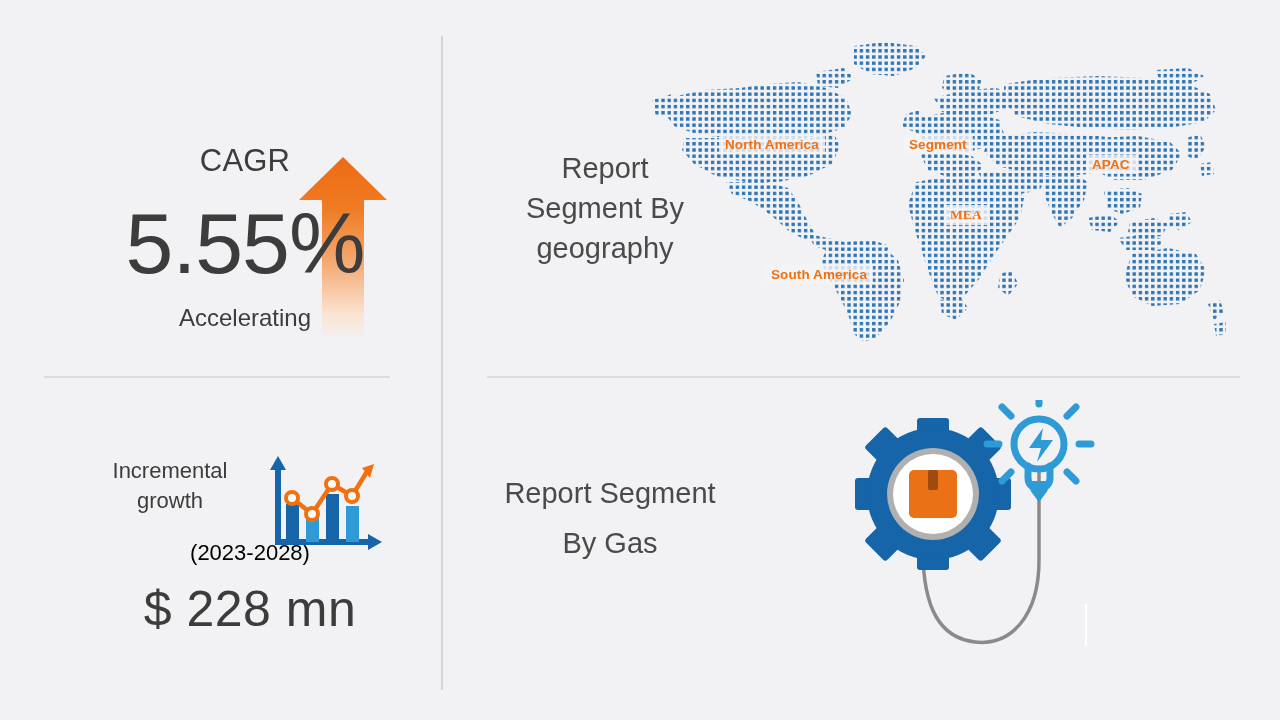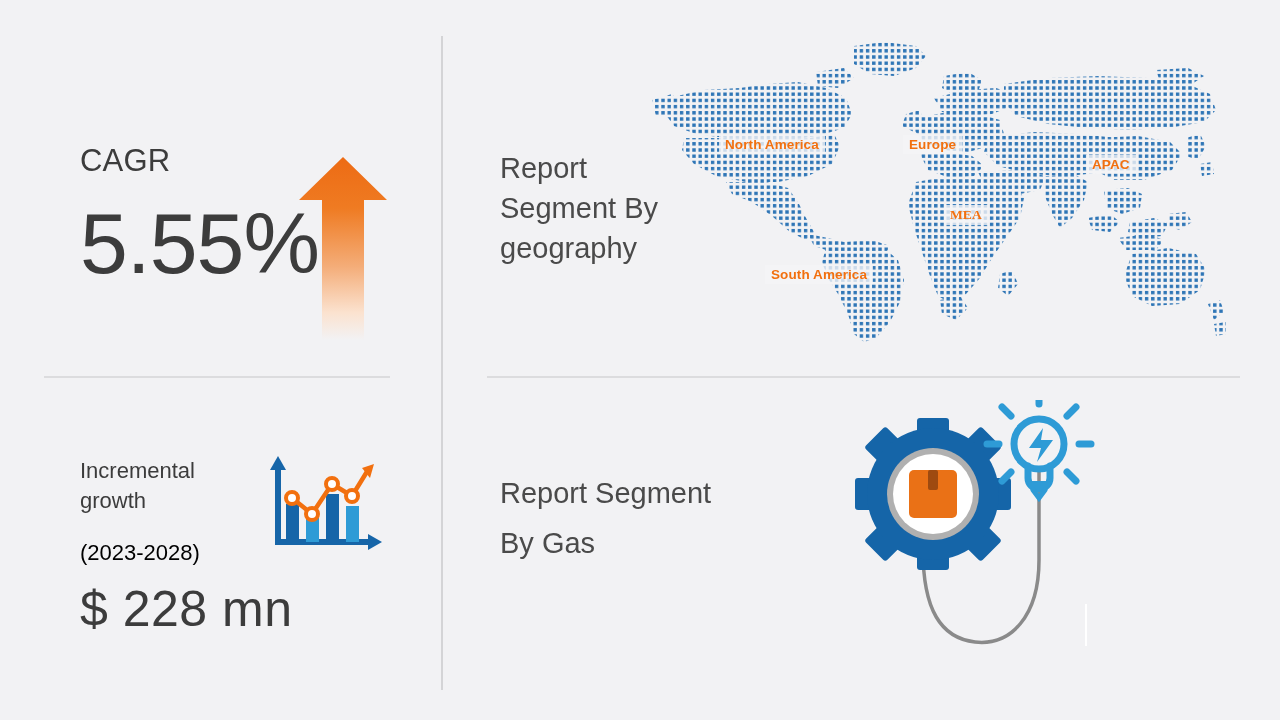--- a/index.html
+++ b/index.html
@@ -14,20 +14,21 @@
     overflow: hidden;
     position: relative;
     color: #3c3c3c;
   }
 
   .slide {
     position: absolute;
     inset: 0;
     width: 1280px;
     height: 720px;
+    text-align: center;
   }
 
   
   .v-divider {
     position: absolute;
     left: 441px;
     top: 36px;
     width: 2px;
     height: 654px;
     background: #d4d4d6;
@@ -208,20 +209,21 @@
           <stop offset="60%" stop-color="#f4ad79"></stop>
           <stop offset="85%" stop-color="#fbe2cf"></stop>
           <stop offset="100%" stop-color="#f2f2f4"></stop>
         </linearGradient>
       </defs>
       <polygon points="45,2 89,45 66,45 66,185 24,185 24,45 1,45" fill="url(#arrowGrad)"></polygon>
     </svg>
 
     <div class="cagr-label">CAGR</div>
     <div class="cagr-value">5.55%</div>
+    <div class="cagr-sub">Accelerating</div>
   </div>
 
   <div class="growth-block">
 
     <svg class="growth-icon" viewBox="0 0 120 100">
 
       <path d="M14,6 L14,86 L110,86" fill="none" stroke="#1665a8" stroke-width="6"></path>
       <polygon points="14,0 22,14 6,14" fill="#1665a8"></polygon>
       <polygon points="118,86 104,94 104,78" fill="#1665a8"></polygon>
 
@@ -318,21 +320,21 @@
 
           <path d="M470,196 L500,192 L516,198 L508,208 L478,208 Z"></path>
         </g>
       </mask>
     </defs>
     <rect x="0" y="0" width="580" height="300" fill="url(#dotGrid)" mask="url(#landMask)"></rect>
   </svg>
 
   <div class="geo-label lbl-na">North America</div>
   <div class="geo-label lbl-sa">South America</div>
-  <div class="geo-label lbl-eu">Europe</div>
+  <div class="geo-label lbl-eu">Segment</div>
   <div class="geo-label lbl-mea">MEA</div>
   <div class="geo-label lbl-apac">APAC</div>
 
   <div class="gas-title">Report Segment By Gas</div>
 
   <svg class="gas-icon" viewBox="0 0 260 260">
 
     <path d="M78,150 C78,210 96,238 130,242 C166,246 194,216 194,160 L194,70" fill="none" stroke="#8a8a8a" stroke-width="3.5" stroke-linecap="round"></path>
 
     <g>

